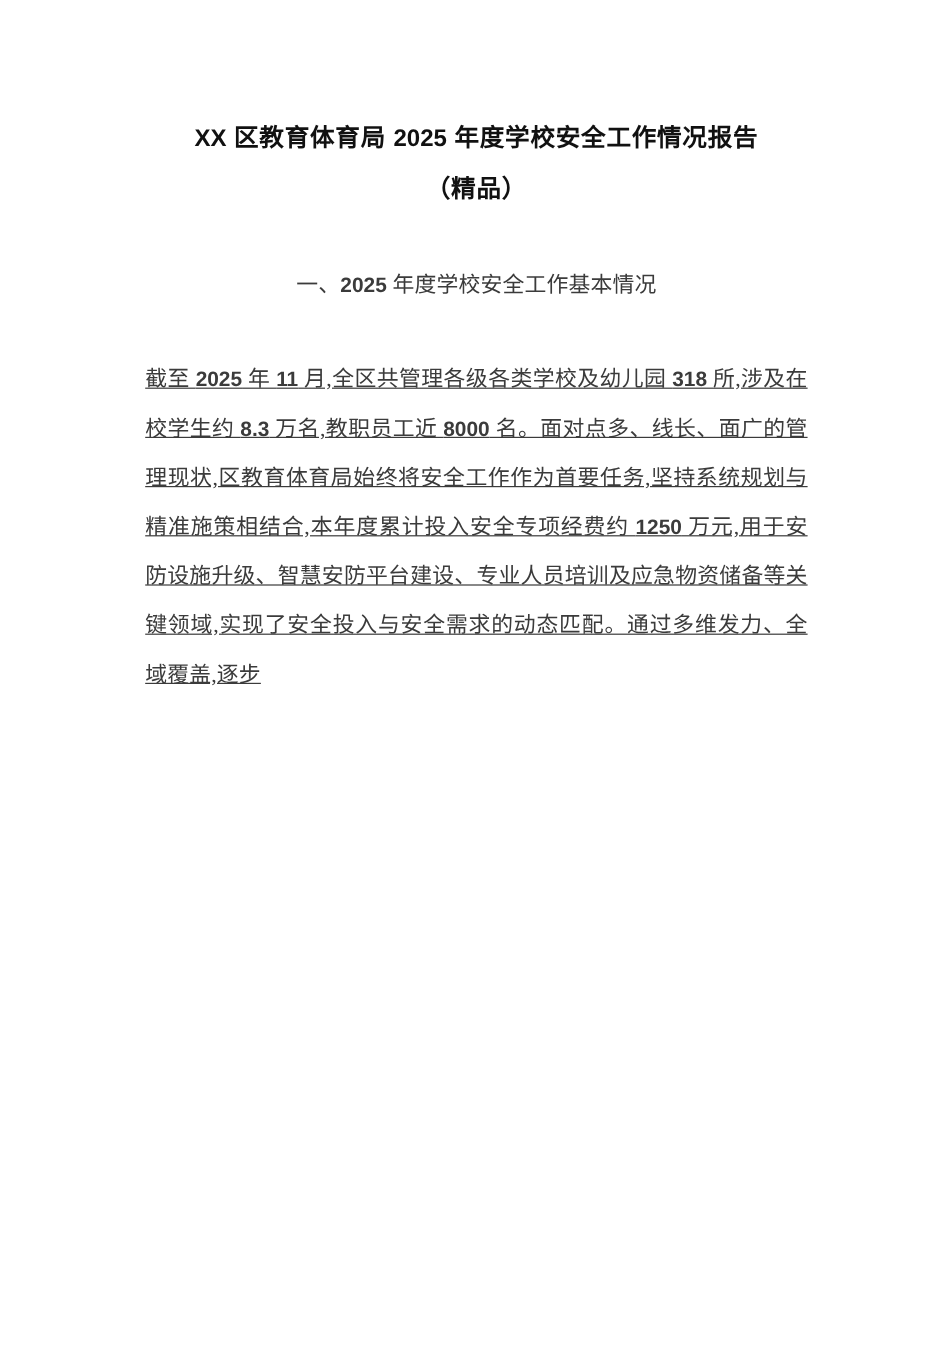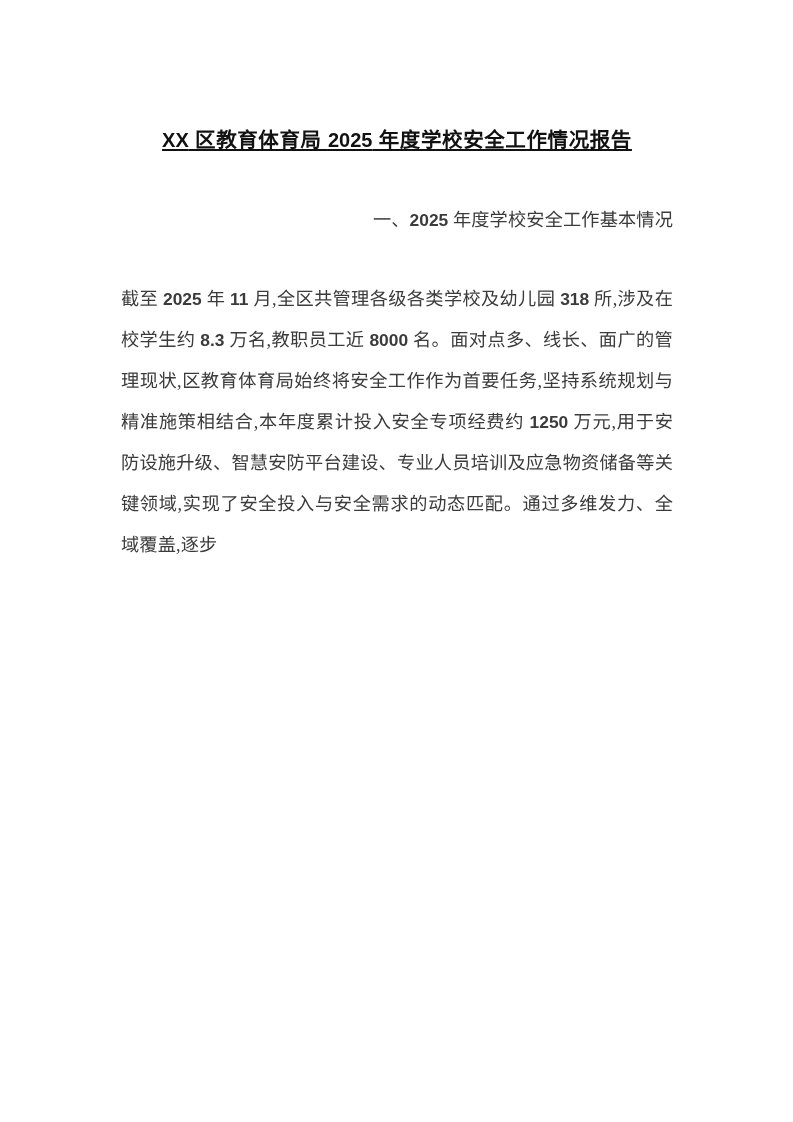--- a/index.html
+++ b/index.html
@@ -36,22 +36,21 @@
     font-family: "Liberation Sans", "DejaVu Sans", sans-serif;
     font-weight: 700;
     font-size: 20.5px;
     line-height: 41px;
     color: #111111;
     letter-spacing: 0.6px;
     word-break: break-all;
   }
   .title-line-1 {
     display: block;
-    padding-top: 119px;
-    text-decoration: underline;
+    padding-top: 95px;
   }
   .title-line-2 {
     display: block;
   }
 
   
   .para {
     margin: 0;
     padding: 0;
     font-size: 18.2px;
@@ -65,27 +64,28 @@
   .para.first-body {
     margin-top: 62px;
   }
   .section-heading {
     margin: 0;
     padding: 0;
     font-size: 18.2px;
     font-weight: 400;
     line-height: 41px;
     color: #3b3b3b;
-    text-align: right;
+    text-align: center;
     word-break: break-all;
     margin-top: 39px;
     letter-spacing: 0.15px;
   }
   .para.second-body {
     margin-top: 38px;
+    text-decoration: underline;
   }
 
   
   .num {
     font-family: "Liberation Sans", "DejaVu Sans", sans-serif;
     font-weight: 700;
     font-size: 17.4px;
     letter-spacing: 0;
   }
   .doc-title .num {
@@ -95,20 +95,21 @@
   }
 </style>
 </head>
 <body>
 
 <div class="page">
   <div class="content">
 
     <h1 class="doc-title">
       <span class="title-line-1"><span class="num">XX</span> 区教育体育局 <span class="num">2025</span> 年度学校安全工作情况报告</span>
+      <span class="title-line-2">（精品）</span>
     </h1>
 
 
     <h2 class="section-heading">一、<span class="num">2025</span> 年度学校安全工作基本情况</h2>
 
     <p class="para second-body">截至 <span class="num">2025</span> 年 <span class="num">11</span> 月,全区共管理各级各类学校及幼儿园 <span class="num">318</span> 所,涉及在校学生约 <span class="num">8.3</span> 万名,教职员工近 <span class="num">8000</span> 名。面对点多、线长、面广的管理现状,区教育体育局始终将安全工作作为首要任务,坚持系统规划与精准施策相结合,本年度累计投入安全专项经费约 <span class="num">1250</span> 万元,用于安防设施升级、智慧安防平台建设、专业人员培训及应急物资储备等关键领域,实现了安全投入与安全需求的动态匹配。通过多维发力、全域覆盖,逐步</p>
 
   </div>
 </div>
 

